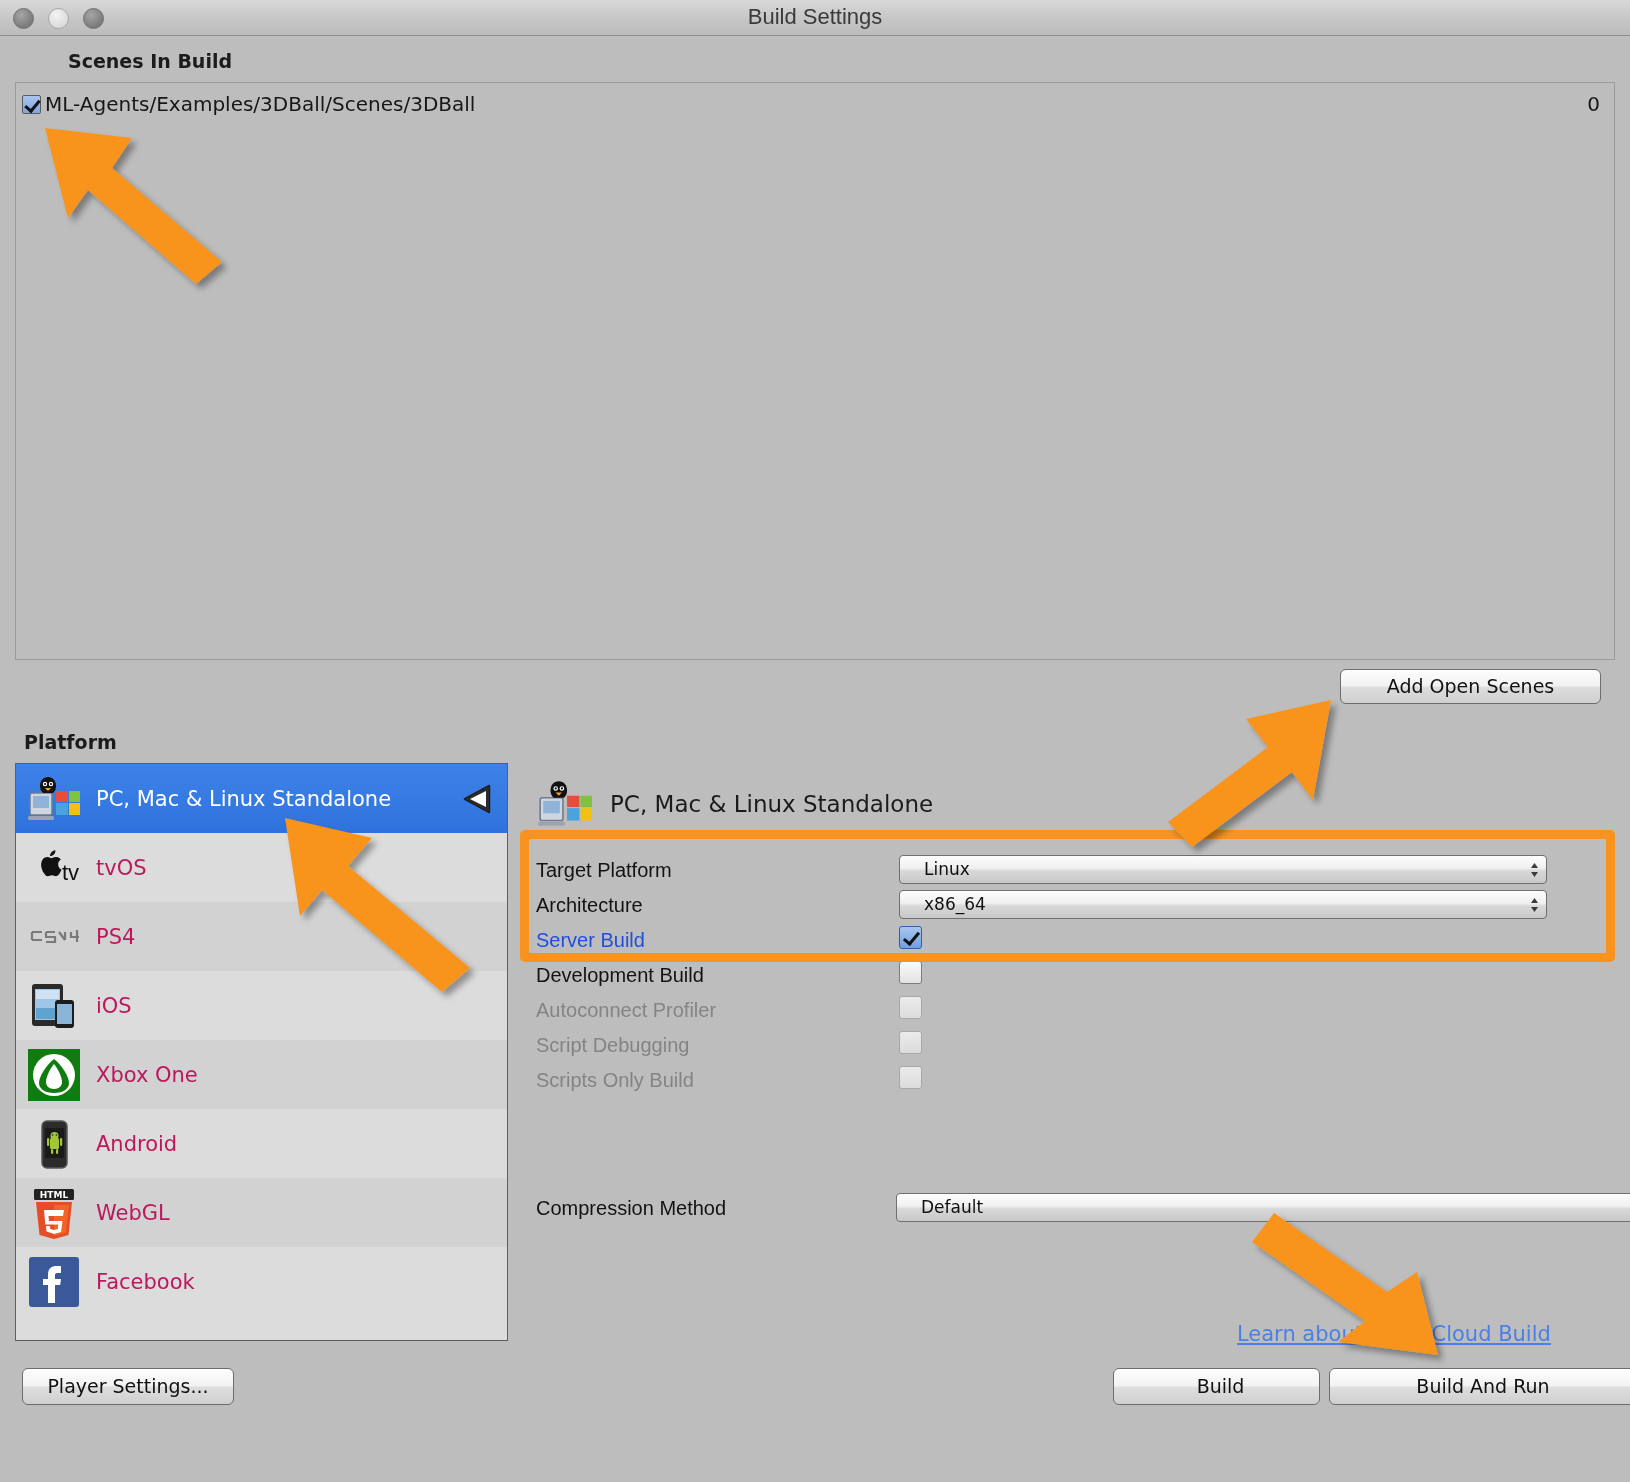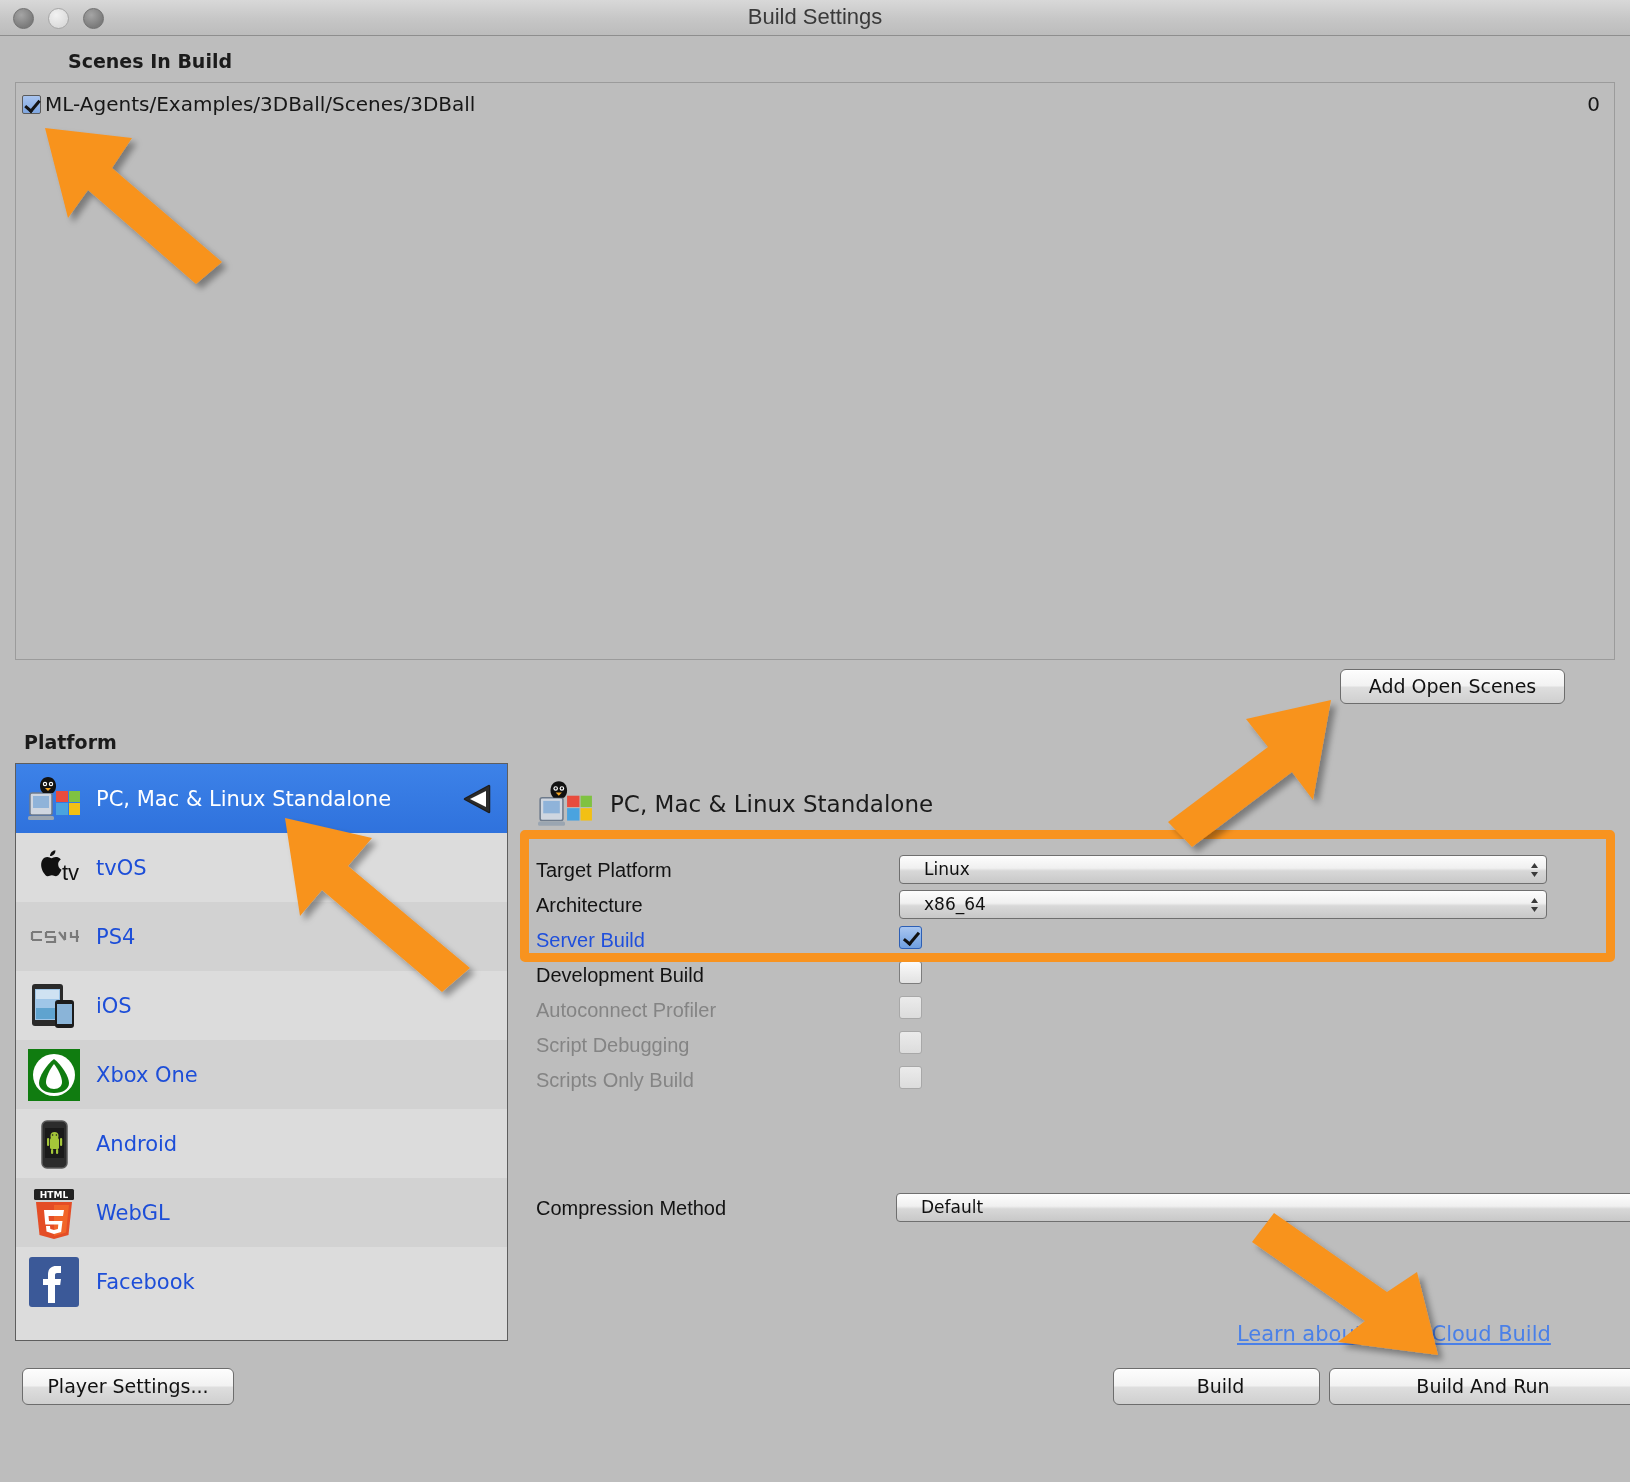--- a/index.html
+++ b/index.html
@@ -121,21 +121,21 @@
     border: 1px solid #6d6d6d;
     border-radius: 6px;
     box-shadow: 0 1px 0 rgba(255,255,255,0.8) inset;
     font-size: 19px;
     color: #111;
     text-align: center;
     box-sizing: border-box;
     font-family: "DejaVu Sans", sans-serif;
     cursor: default;
   }
-  #add-open-scenes { left: 1340px; top: 669px; width: 225px; height: 35px; line-height: 33px; }
+  #add-open-scenes { left: 1340px; top: 669px; width: 261px; height: 35px; line-height: 33px; }
   #player-settings { left: 22px; top: 1368px; width: 212px; height: 37px; line-height: 35px; }
   #build-btn       { left: 1113px; top: 1368px; width: 207px; height: 37px; line-height: 35px; padding-left: 8px; }
   #build-run-btn   { left: 1329px; top: 1368px; width: 308px; height: 37px; line-height: 35px; }
 
   
   .platform-box {
     position: absolute;
     left: 15px; top: 763px;
     width: 493px; height: 578px;
     background: #dcdcdc;
@@ -151,21 +151,21 @@
     box-sizing: border-box;
     padding-left: 10px;
   }
   .plat-item.alt { background: #d2d2d2; }
   .plat-item.sel {
     background: linear-gradient(to bottom, #3d82e8, #2f72dd);
   }
   .plat-item.sel .plat-name { color: #ffffff; }
   .plat-name {
     font-size: 21px;
-    color: #1d4ed8;
+    color: #be185d;
     margin-left: 14px;
     font-family: "DejaVu Sans", sans-serif;
     white-space: nowrap;
   }
   .plat-icon {
     width: 56px; height: 56px;
     flex: 0 0 auto;
     position: relative;
   }
   .unity-mark {

